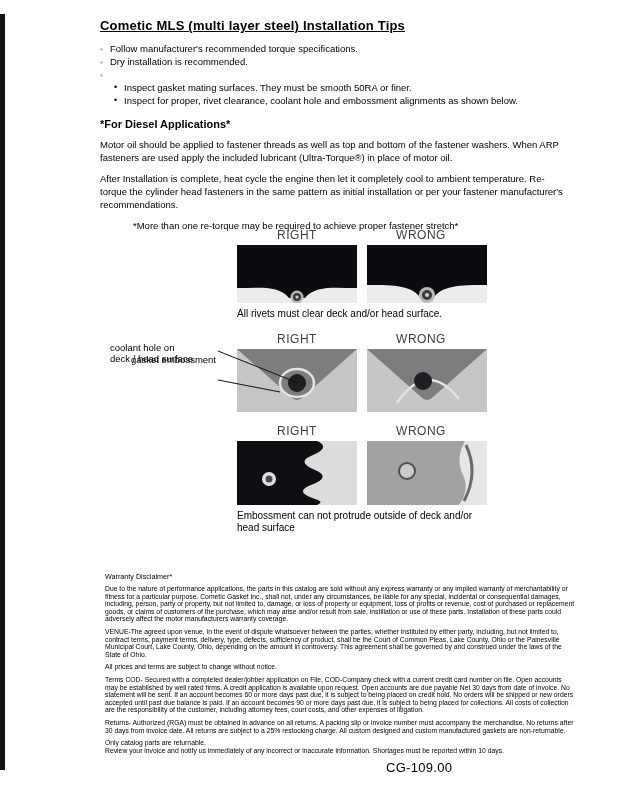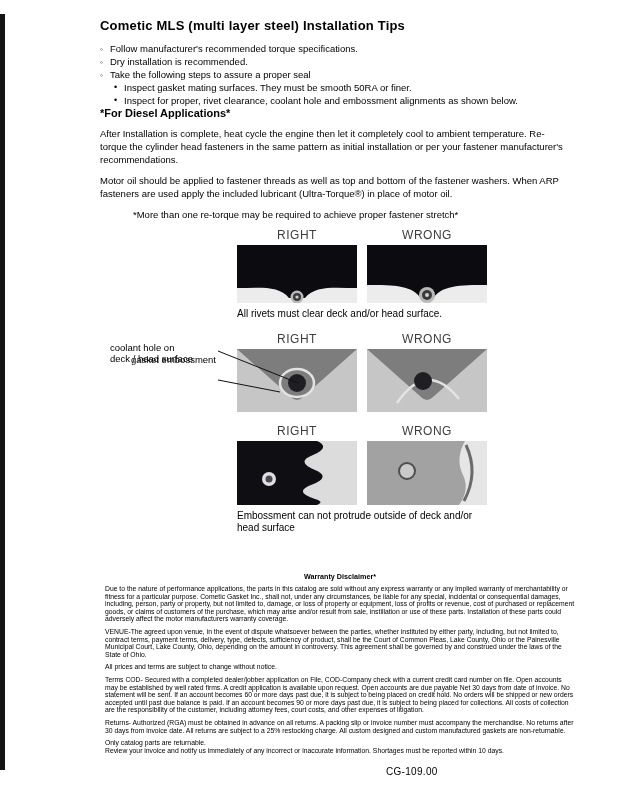--- a/index.html
+++ b/index.html
@@ -7,80 +7,79 @@
   body {
     background:#ffffff;
     font-family:"Liberation Sans", sans-serif;
     color:#000;
     position:relative;
     overflow:hidden;
   }
   .left-bar { position:absolute; left:0; top:14px; width:5px; height:756px; background:#141414; }
 
   .content { position:absolute; left:100px; top:18px; width:472px; }
-  .title { font-size:13px; font-weight:bold; margin-bottom:9px; letter-spacing:0.2px; }
+  .title { font-size:13px; font-weight:bold; text-decoration:underline; margin-bottom:9px; letter-spacing:0.2px; }
   .bullet { display:flex; font-size:9.5px; line-height:13px; }
   .mk1 { width:10px; flex:none; font-size:8px; transform:translateY(1px); }
   .sub { margin-left:14px; }
   .mk2 { width:10px; flex:none; font-size:9px; }
-  .heading { font-size:11px; font-weight:bold; margin-bottom:8px; }
+  .heading { font-size:11px; font-weight:bold; margin-top:11px; margin-bottom:8px; }
   .para { font-size:9.5px; line-height:13px; margin-bottom:8px; width:470px; }
   .note { font-size:9.5px; line-height:13px;margin-left:33px; }
 
   .diagrams { position:absolute; left:237px; top:228px; width:260px; }
   .drow { margin-bottom:12px; }
-  .labels-row { display:flex; gap:10px; margin-bottom:3px; }
+  .labels-row { display:flex; gap:4px; margin-bottom:3px; }
   .dlabel { width:120px; text-align:center; font-size:12px; color:#3d3d3d; letter-spacing:0.5px; }
   .imgs { display:flex; gap:10px; }
   svg.dimg { display:block; }
   .caption { font-size:10px; margin-top:5px; width:250px; line-height:12px; }
 
   .callout-coolant { position:absolute; left:110px; top:342px; width:106px; text-align:left; font-size:9.5px; line-height:11px; }
   .callout-emboss  { position:absolute; left:96px;  top:354px; width:120px; text-align:right; font-size:9.5px; line-height:11px; }
   .callout-lines   { position:absolute; left:218px; top:348px; }
 
   .disclaimer { position:absolute; left:105px; top:572px; width:470px; }
-  .disc-head { font-size:7.2px; font-weight:bold; margin-bottom:4px;text-align:center; }
+  .disc-head { font-size:7.2px; font-weight:normal; margin-bottom:4px; }
   .disc-p { font-size:6.8px; line-height:7.6px; margin-bottom:5px; }
   .disc-p.tight { margin-bottom:0; }
 
-  .footer { position:absolute; left:386px; top:760px; font-size:10px; letter-spacing:0.3px;margin-top:6px; }
+  .footer { position:absolute; left:386px; top:760px; font-size:13px; letter-spacing:0.3px; }
 </style>
 </head>
 <body>
 
 <div class="left-bar"></div>
 
 <div class="content">
   <div class="title">Cometic MLS (multi layer steel) Installation Tips</div>
 
   <div class="bullet">
     <span class="mk1">◦</span>
     <span>Follow manufacturer's recommended torque specifications.</span>
   </div>
   <div class="bullet">
     <span class="mk1">◦</span>
     <span>Dry installation is recommended.</span>
   </div>
   <div class="bullet">
     <span class="mk1">◦</span>
-    <span>Take the following steps to assure a proper seal</span>
   </div>
   <div class="bullet sub">
     <span class="mk2">•</span>
     <span>Inspect gasket mating surfaces. They must be smooth 50RA or finer.</span>
   </div>
   <div class="bullet sub">
     <span class="mk2">•</span>
     <span>Inspect for proper, rivet clearance, coolant hole and embossment alignments as shown below.</span>
   </div>
 
   <div class="heading">*For Diesel Applications*</div>
+  <div class="para">Motor oil should be applied to fastener threads as well as top and bottom of the fastener washers. When ARP fasteners are used apply the included lubricant (Ultra-Torque®) in place of motor oil.</div>
   <div class="para">After Installation is complete, heat cycle the engine then let it completely cool to ambient temperature. Re-torque the cylinder head fasteners in the same pattern as initial installation or per your fastener manufacturer's recommendations.</div>
-  <div class="para">Motor oil should be applied to fastener threads as well as top and bottom of the fastener washers. When ARP fasteners are used apply the included lubricant (Ultra-Torque®) in place of motor oil.</div>
   <div class="note">*More than one re-torque may be required to achieve proper fastener stretch*</div>
 </div>
 
 <div class="diagrams">
 
   <div class="drow">
     <div class="labels-row">
       <div class="dlabel">RIGHT</div>
       <div class="dlabel">WRONG</div>
     </div>

